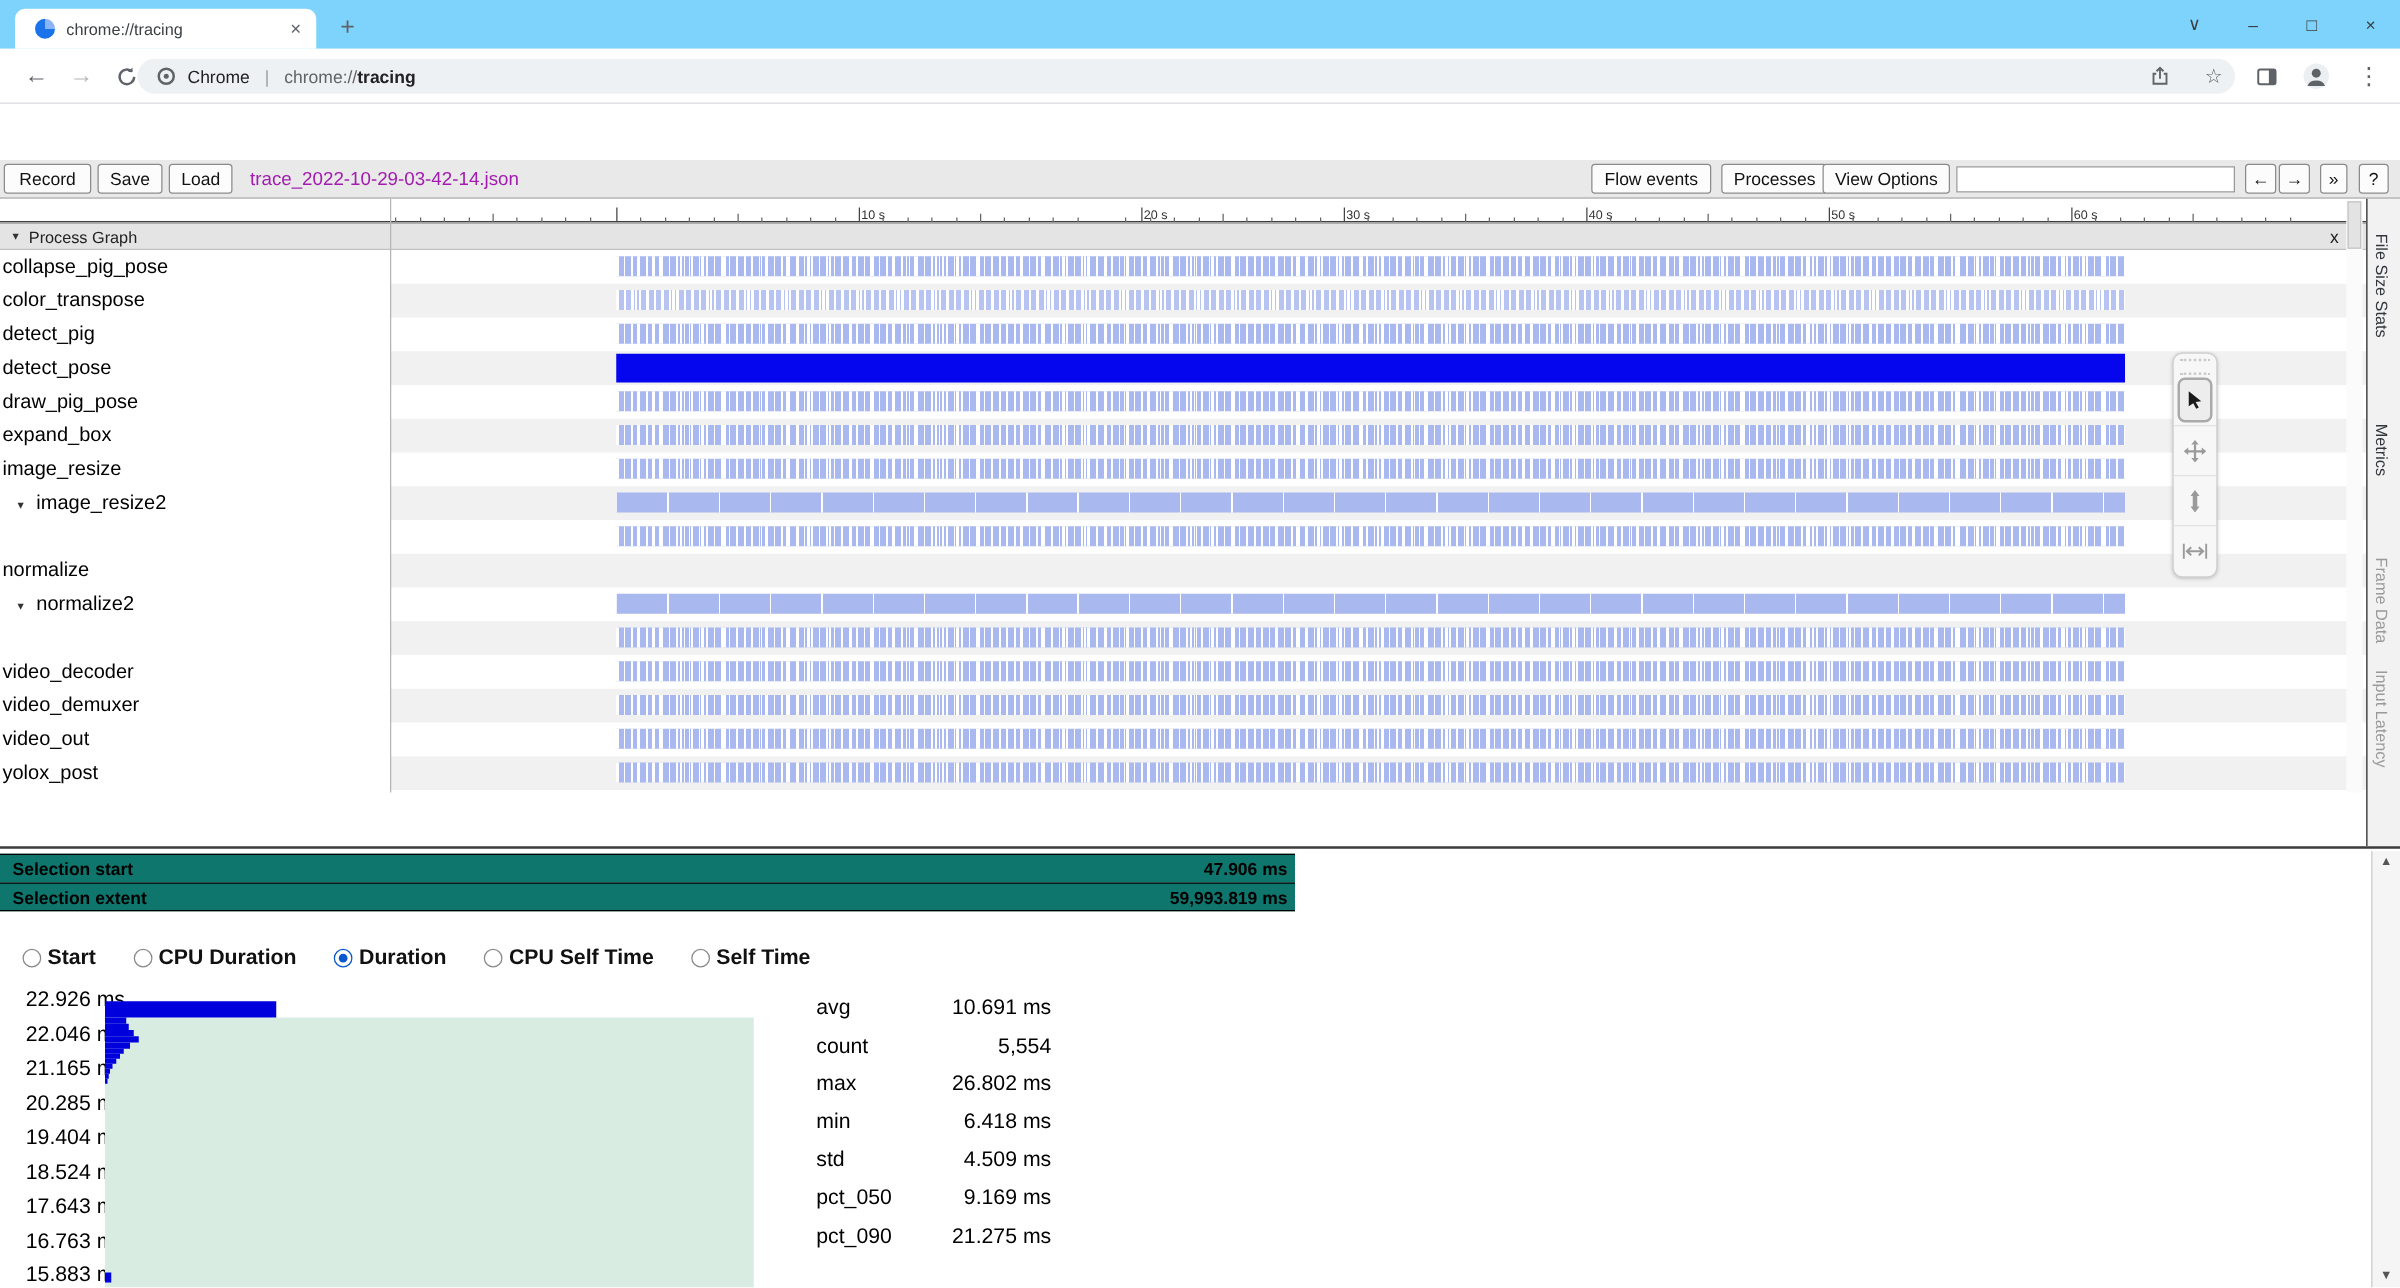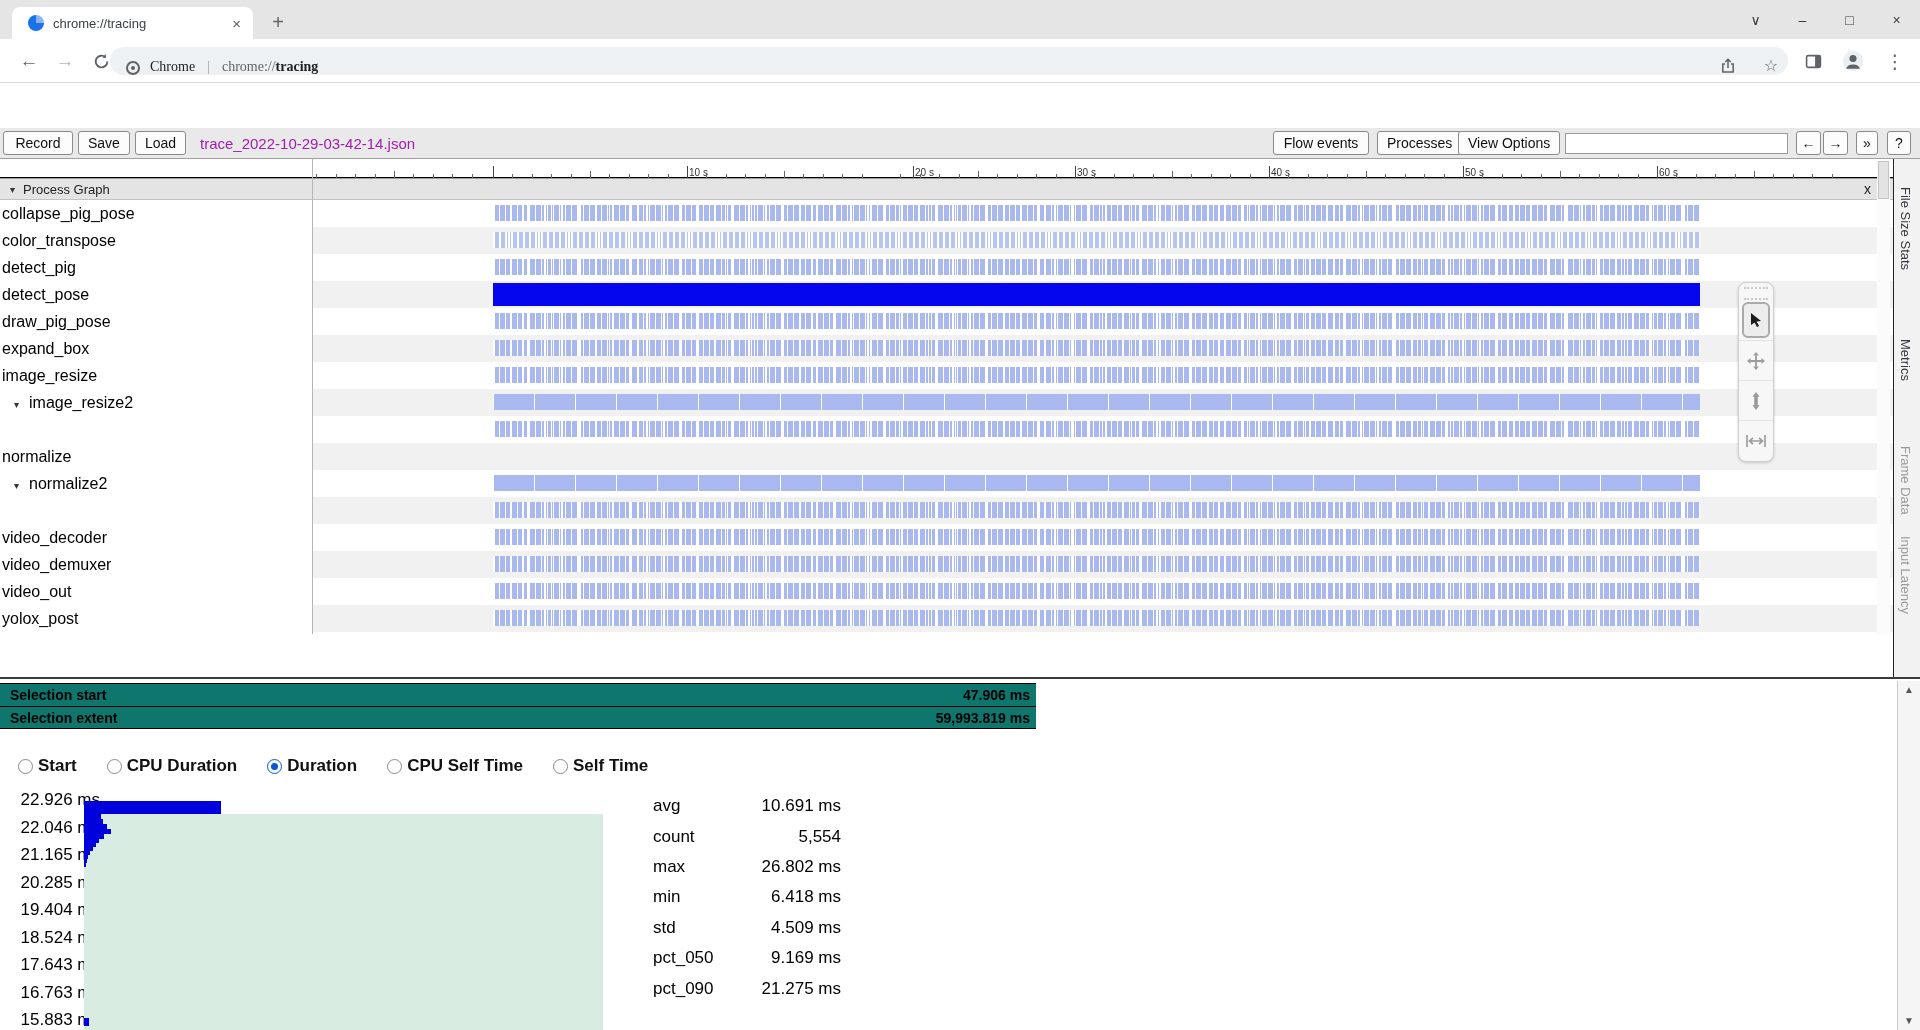--- a/index.html
+++ b/index.html
@@ -1,38 +1,38 @@
 <!DOCTYPE html>
 <html style="--band-light: #a9b8ef; --band-lighter: #b7c4f2; --band-solid: #0505ee; --hist-bar: #0000dd; --hist-bg: #d8ece2; --radio-sel: #0b57d0;"><head>
 <meta charset="utf-8">
 <style>
   html,body{margin:0;padding:0;background:#fff;}
   *{box-sizing:border-box;}
   .screen{position:relative;width:1920px;height:1030px;overflow:hidden;
           font-family:"Liberation Sans","DejaVu Sans",sans-serif;color:#202124;background:#fff;}
 
   
-  .tabstrip{position:absolute;left:0;top:0;width:1920px;height:39px;background:#e5e5e5;padding-left:37px;}
+  .tabstrip{position:absolute;left:0;top:0;width:1920px;height:39px;background:#7dd3fc;padding-left:37px;}
   .tab{position:absolute;left:12px;top:7px;width:241px;height:32px;background:#fff;
        border-radius:8px 8px 0 0;display:flex;align-items:center;padding:0 8px;}
   .favicon{width:16px;height:16px;border-radius:50%;margin:0 9px 0 8px;flex:none;
            background:conic-gradient(#8ab4f8 0 90deg,#1a73e8 90deg 360deg);}
   .tab-title{font-size:13px;color:#3c4043;flex:1;white-space:nowrap;overflow:hidden;}
   .tab-close{font-size:15px;color:#5f6368;padding:0 4px;cursor:default;}
   .newtab{position:absolute;left:264px;top:9px;width:28px;height:28px;border-radius:50%;
           font-size:20px;color:#5f6368;text-align:center;line-height:26px;}
   .wincontrols{position:absolute;right:0;top:0;height:39px;display:flex;}
   .winbtn{width:47px;height:39px;display:flex;align-items:center;justify-content:center;
           font-size:14px;color:#3c4043;}
   .navbar{position:absolute;left:0;top:39px;width:1920px;height:44px;background:#fff;
           border-bottom:1px solid #dadce0;}
   .navicon{position:absolute;top:0;height:44px;display:flex;align-items:center;justify-content:center;
            font-size:19px;color:#5f6368;width:30px;}
   .omnibox{position:absolute;left:110px;top:8px;width:1678px;height:28px;border-radius:14px;
-           background:#eef1f3;display:flex;align-items:flex-end;font-family:Liberation Serif, serif;}
+           background:#eef1f3;display:flex;align-items:center;}
   .chrome-logo{width:14px;height:14px;border-radius:50%;border:2px solid #5f6368;margin:0 10px 0 16px;
                position:relative;flex:none;}
   .chrome-logo:after{content:"";position:absolute;left:3px;top:3px;width:4px;height:4px;border-radius:50%;background:#5f6368;}
   .url-site{font-size:14px;color:#202124;}
   .url-sep{font-size:14px;color:#9aa0a6;margin:0 12px;}
   .url-scheme{font-size:14px;color:#5f6368;}
   .url-path{font-size:14px;color:#202124;font-weight:700;}
   .omni-icons{margin-left:auto;display:flex;align-items:center;}
   .omni-ic{width:34px;text-align:center;color:#5f6368;font-size:16px;}
   .bookmarksbar{position:absolute;left:0;top:84px;width:1920px;height:32px;background:#fff;

